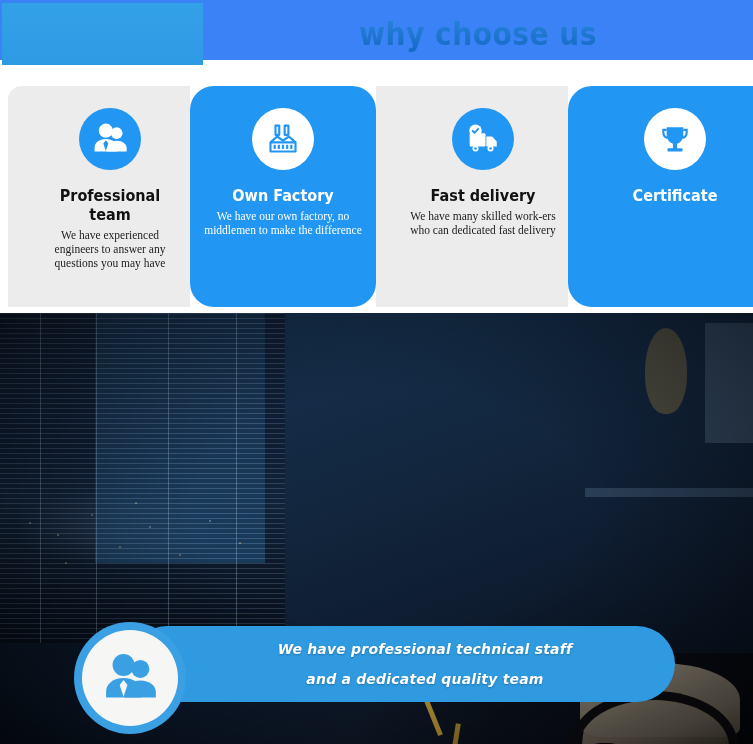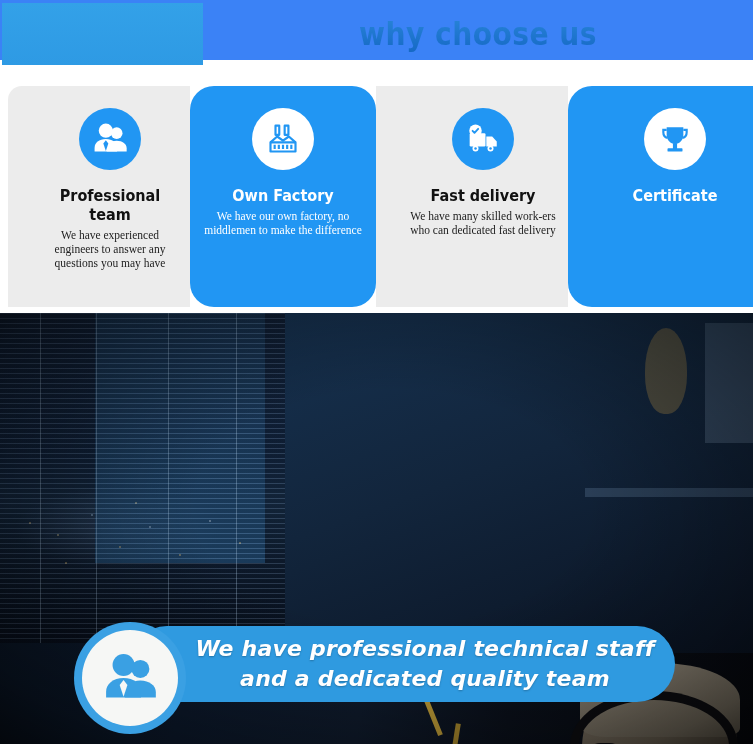--- a/index.html
+++ b/index.html
@@ -115,21 +115,21 @@
   .vignette{position:absolute;inset:0;pointer-events:none;
         background:radial-gradient(ellipse 560px 330px at 52% 45%,
             rgba(0,0,0,0) 35%, rgba(0,0,0,.45) 85%, rgba(0,0,0,.7) 100%);}
 
   
   .banner{position:absolute;left:74px;top:622px;width:601px;height:84px;}
   .banner-pill{position:absolute;left:55px;top:4px;width:546px;height:76px;
         background:#2f9ae0;border-radius:38px;display:flex;flex-direction:column;
         align-items:center;justify-content:center;}
   .banner-line{font-family:"DejaVu Sans","Liberation Sans",sans-serif;
-        font-weight:bold;font-style:italic;font-size:22px;color:#ffffff;
+        font-weight:bold;font-style:italic;font-size:14px;color:#ffffff;
         line-height:30px;letter-spacing:.2px;padding-left:46px;
         text-shadow:0 1px 2px rgba(0,0,0,.25);}
   .banner-badge{position:absolute;left:0;top:0;width:112px;height:112px;border-radius:50%;
         background:#3aa0e3;display:flex;align-items:center;justify-content:center;}
   .banner-badge-inner{width:96px;height:96px;border-radius:50%;background:#f6f7f5;
         display:flex;align-items:center;justify-content:center;}
 </style>
 </head>
 <body>
 

